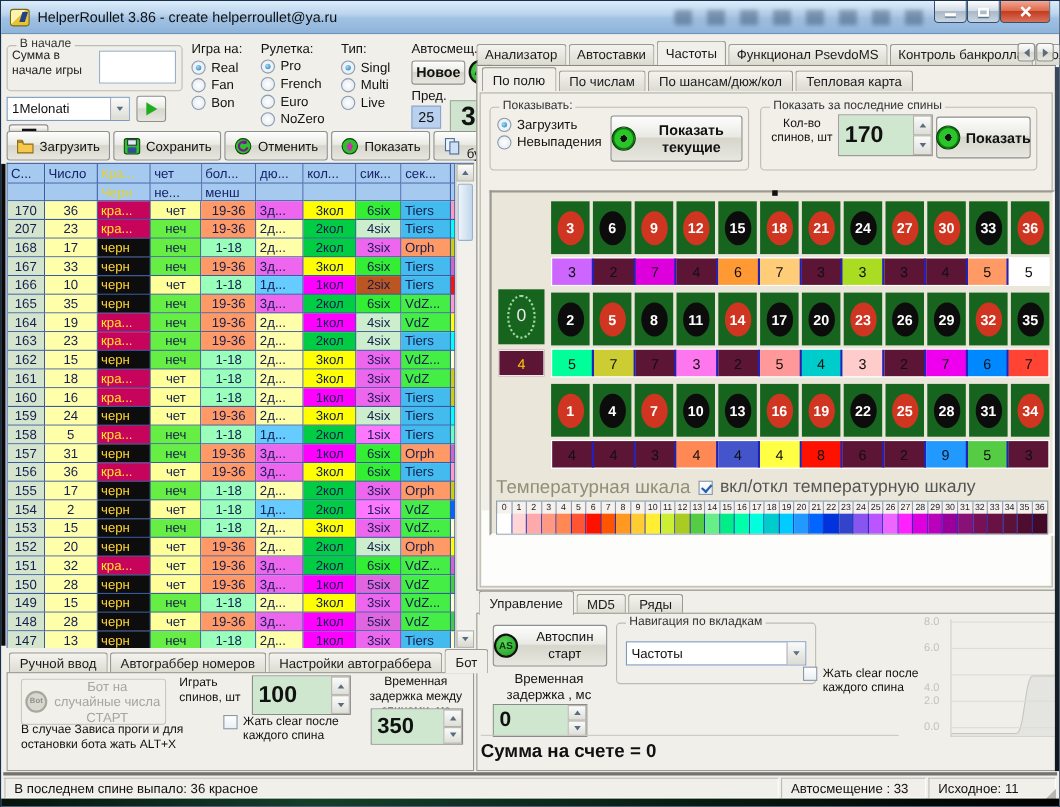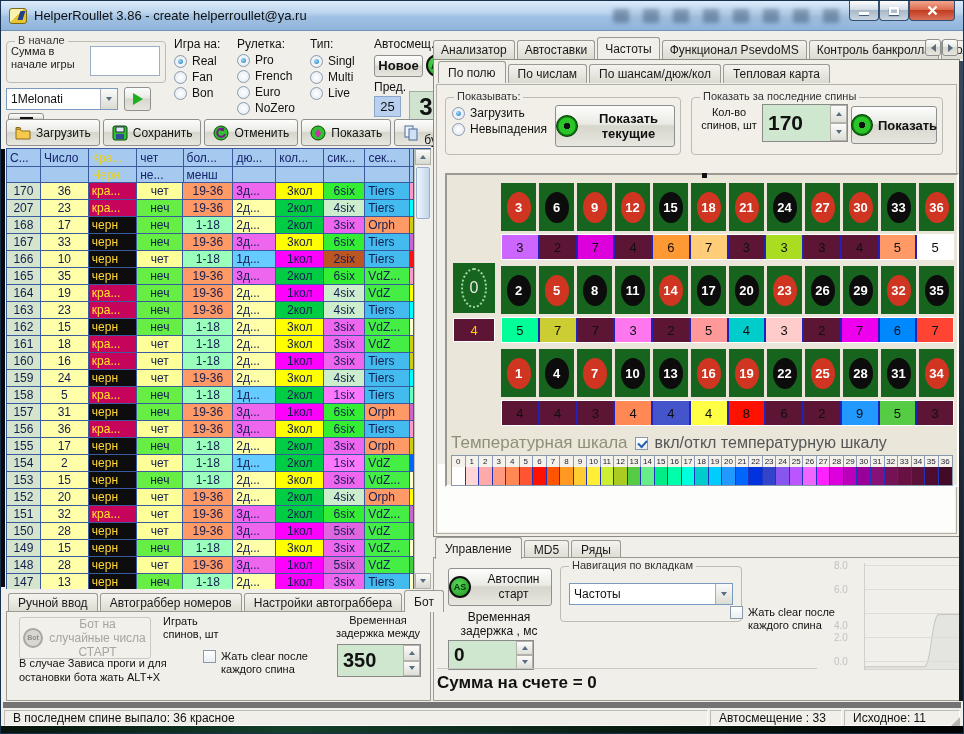--- a/index.html
+++ b/index.html
@@ -139,26 +139,26 @@
 .cpanel{position:absolute;top:20px;left:0;right:0;bottom:1px;border:1px solid #9a9a92;background:#f0efe9}
 .autospinbtn{position:absolute;left:14px;top:10px;width:104px;height:38px;line-height:15px}
 .asbadge2{width:22px;height:22px;font-size:9px;flex-shrink:0}
 .delaylbl2{position:absolute;left:6px;top:52px;width:118px;font-size:12px;color:#111;line-height:14px;text-align:center}
 .spin0{position:absolute;left:14px;top:82px;width:86px;height:30px}
 .navbox{position:absolute;left:126px;top:8px;width:182px;height:56px}
 .navcombo{position:absolute;left:8px;top:16px;width:164px}
 .botbtn2{position:absolute;left:292px;top:2px;width:186px;height:38px;line-height:15px;color:#222}
 .cb2{left:296px;top:48px;width:120px}
 .mchart{position:absolute;left:400px;top:2px;width:126px;height:122px}
-.ylab{position:absolute;left:0;width:26px;text-align:left;font-size:10px;color:#c2c2c2}
+.ylab{position:absolute;left:0;width:26px;text-align:center;font-size:10px;color:#c2c2c2}
 .plot{position:absolute;left:30px;top:3px;right:0;bottom:12px;border-left:1px solid #d0d0d0}
 .gline{position:absolute;left:0;right:0;height:1px;background:#ddddd8}
 .balance{position:absolute;left:3px;top:110px;font-size:17px;font-weight:bold;color:#111;border-top:1px solid #c8c8c0;width:380px;padding-top:4px}
 
-.statusbar{position:absolute;left:2px;right:2px;top:701px;height:26px;background:#f0efe9;display:flex;font-size:12px;color:#111;border-top:6px solid #737373}
+.statusbar{position:absolute;left:2px;right:2px;top:701px;height:26px;background:#f0efe9;display:flex;font-size:12px;color:#111;border-top:3px solid #737373}
 .scell{display:flex;align-items:center;padding:0 8px;border:1px solid;border-color:#bdbdb5 #fdfdfd #fdfdfd #bdbdb5;margin:2px 1px;white-space:nowrap;overflow:hidden}
 .s1{flex:1}.s2{width:132px}.s3{width:116px}
 .grip{position:absolute;right:1px;bottom:1px;width:0;height:0;border-left:10px solid transparent;border-bottom:10px solid #b8b8b0}
 .desktop{position:absolute;left:0;right:0;bottom:0;height:7px;background:linear-gradient(90deg,#06140c,#14402a 30%,#081c10 65%,#000)}
 .edge-left{position:absolute;left:0;top:148px;width:4px;height:438px;background:#0a0a0a}
 .edge-right{position:absolute;right:0;top:60px;width:4px;height:640px;background:linear-gradient(#39485a,#10161d)}
 </style>
 </head>
 <body>
 
@@ -656,20 +656,31 @@
           <div class="tab">Автограббер номеров</div>
           <div class="tab">Настройки автограббера</div>
           <div class="tab active">Бот</div>
         </div>
       <div class="tabpanel">
         <div class="btn dbtn disabled">
           <div class="badge botbadge gray">Bot</div>
           <div>Бот на случайные числа СТАРТ</div>
         </div>
         <div class="playlbl">Играть спинов, шт</div>
+        <div class="spin spin100">
+          <div class="spinval" style="font-size:21px">100</div>
+          <div class="spinbtns">
+            <div class="sb">
+                <div class="tri-up"></div>
+              </div>
+            <div class="sb">
+                <div class="tri-dn"></div>
+              </div>
+          </div>
+        </div>
         <div class="delaylbl1">Временная задержка между спинами, мс</div>
         <div class="spin spin350">
           <div class="spinval" style="font-size:20px">350</div>
           <div class="spinbtns">
             <div class="sb">
                 <div class="tri-up"></div>
               </div>
             <div class="sb">
                 <div class="tri-dn"></div>
               </div>

